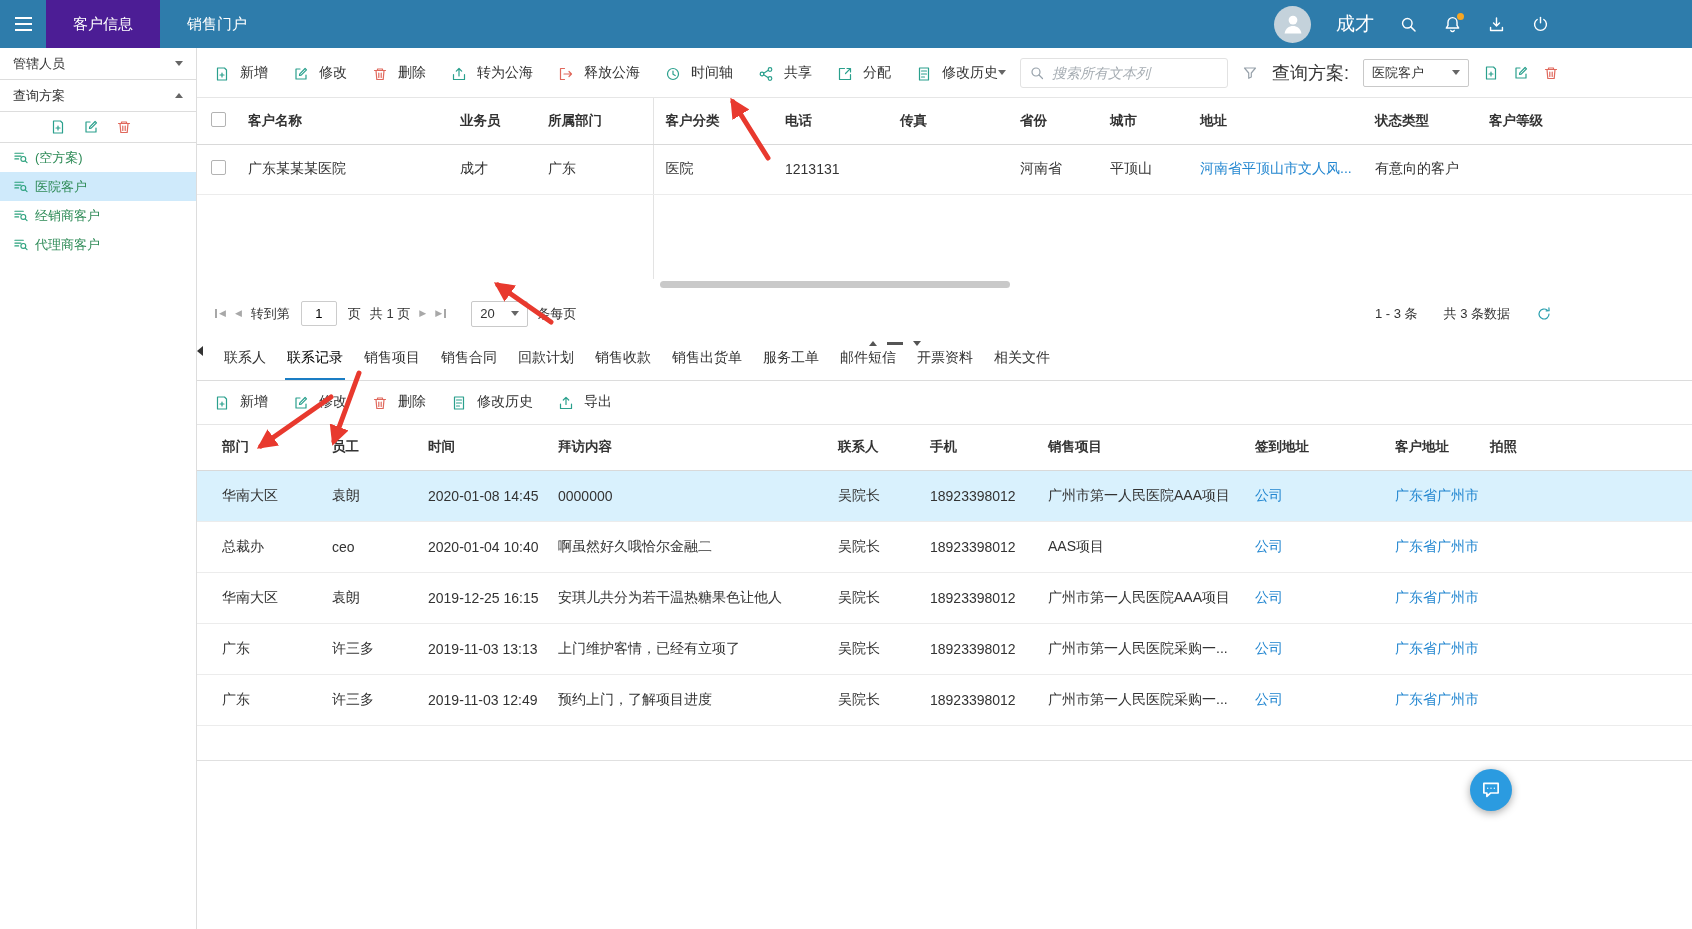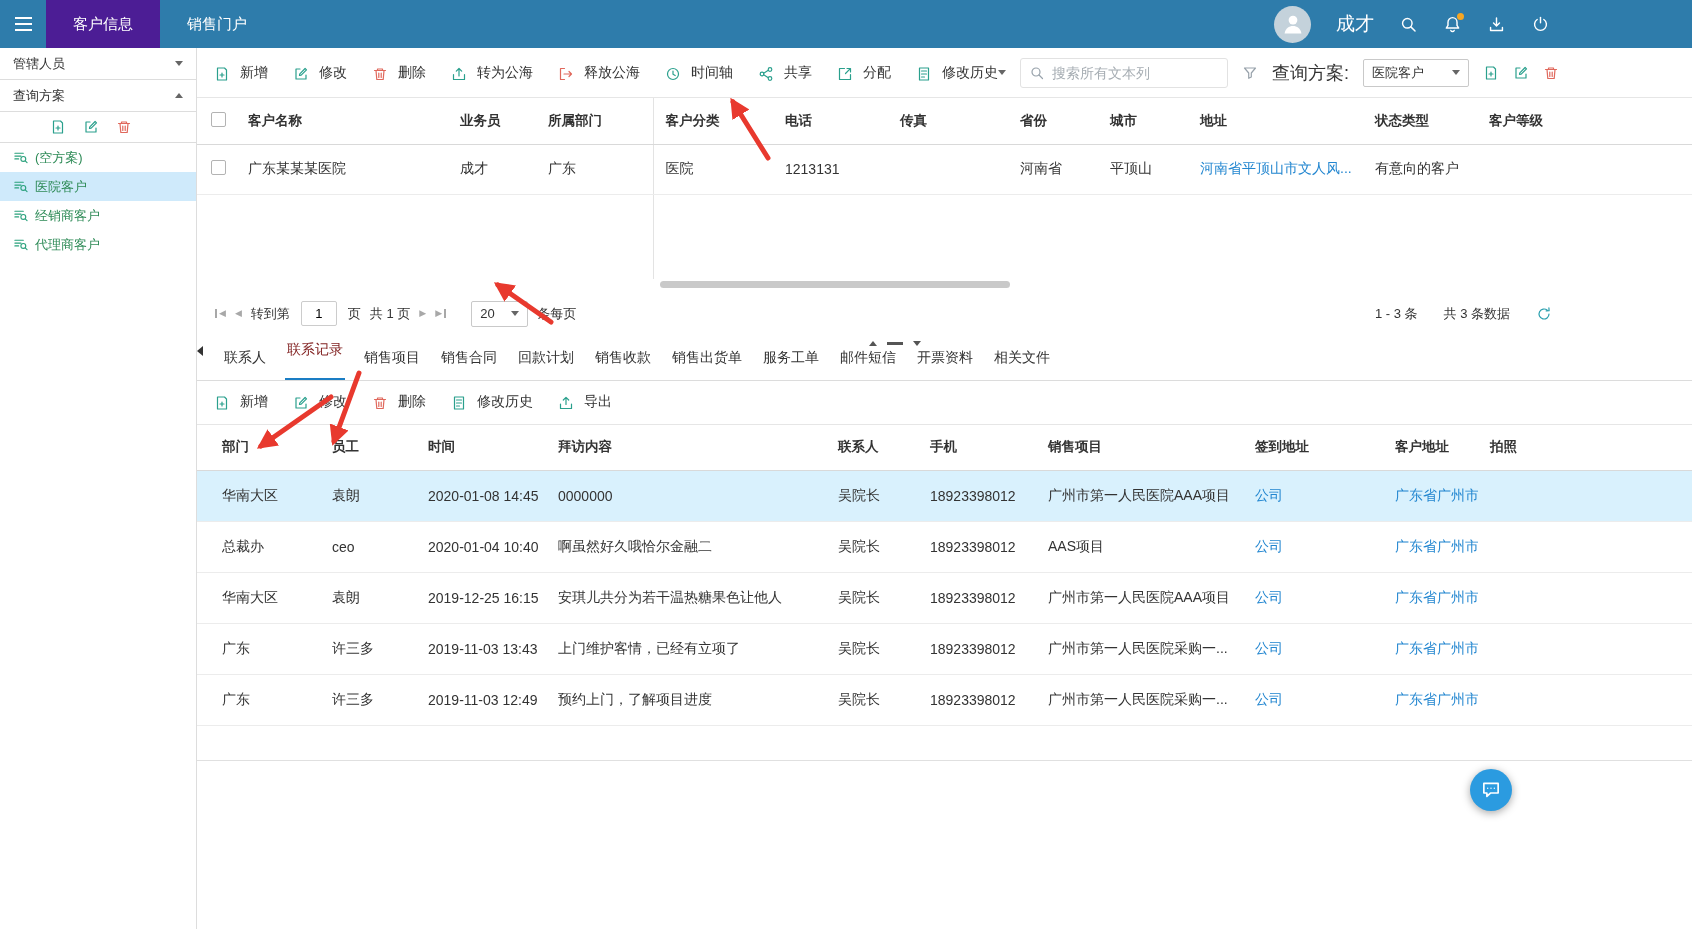--- a/index.html
+++ b/index.html
@@ -38,21 +38,21 @@
   .toolbar { height:50px; display:flex; align-items:center; border-bottom:1px solid #e6e6e6; padding:0 140px 0 17px; }
   .tb-left { display:flex; align-items:center; gap:25px; }
   .tb-right { margin-left:auto; display:flex; align-items:center; gap:14px; }
   .tbtn { display:flex; align-items:flex-end; gap:10px; font-size:14px; cursor:pointer; white-space:nowrap; }
   .ic { width:16px; height:16px; display:inline-flex; flex:0 0 auto; }
   .ic svg { width:100%; height:100%; }
   .teal { color:#2aa08d; }
   .red  { color:#e0685c; }
   .gray { color:#98a2ab; }
   .searchbox { display:flex; align-items:center; gap:7px; width:208px; height:30px; border:1px solid #e2e2e2; border-radius:3px; padding:0 8px; color:#9aa0a6; }
-  .searchbox input { border:none; outline:none; flex:1; min-width:0; font-size:14px; color:#a21caf; background:transparent; }
+  .searchbox input { border:none; outline:none; flex:1; min-width:0; font-size:14px; color:#a21caf; background:transparent;font-style:italic; }
   .searchbox input::placeholder { color:#a6adb3; }
   .schemelabel { font-size:18px; white-space:nowrap; }
   .selbox { display:flex; align-items:center; justify-content:space-between; border:1px solid #c9c9c9; border-radius:2px; height:28px; width:106px; padding:0 8px; font-size:13px; background:#fff; cursor:pointer; }
 
   
   table.grid { border-collapse:collapse; table-layout:fixed; width:100%; background:#fff; }
   .grid th { text-align:left; font-size:13.5px; height:46px; border-bottom:1px solid #d9d9d9; padding:0 0 0 12px; font-weight:bold; white-space:nowrap; overflow:hidden; cursor:pointer; }
   .grid td { font-size:14px; height:50px; border-bottom:1px solid #ececec; padding:0 0 0 12px; white-space:nowrap; overflow:hidden; }
   .contacts td { height:51px; }
   .cbcell { padding-left:14px !important; }
@@ -75,21 +75,21 @@
   .nav-first { border-left:2px solid #a8a8a8; padding-left:2px; }
   .nav-last  { border-right:2px solid #a8a8a8; padding-right:2px; }
   .page-input { width:36px; height:25px; border:1px solid #ccc; border-radius:2px; text-align:center; font-size:13px; margin:0 2px; outline:none; }
   .sizebox { width:57px; height:26px; margin-left:16px; }
   .pager-right { margin-left:auto; display:flex; align-items:center; gap:26px; }
   .refresh { color:#2a9fae; }
 
   
   .tabbar { position:relative; height:44px; border-bottom:1px solid #dcdcdc; display:flex; align-items:flex-end; gap:17px; padding-left:25px; font-size:14px; }
   .dtab { padding:0 2px 13px; cursor:pointer; white-space:nowrap; }
-  .dtab.active { padding-bottom:19px; border-bottom:2px solid #1a7dc4; color:#7f1d1d; }
+  .dtab.active { padding-bottom:11px; border-bottom:2px solid #1a7dc4; color:#000000; }
   .collapse-ctl { position:absolute; left:672px; top:4px; display:flex; align-items:center; gap:10px; }
   .tri-u { width:0; height:0; border-left:4px solid transparent; border-right:4px solid transparent; border-bottom:5px solid #555; cursor:pointer; }
   .tri-dn { width:0; height:0; border-left:4px solid transparent; border-right:4px solid transparent; border-top:5px solid #555; cursor:pointer; }
   .dash { width:16px; height:3px; background:#555; cursor:pointer; }
   .split-arrow { position:absolute; left:0; top:9px; width:0; height:0; border-top:5px solid transparent; border-bottom:5px solid transparent; border-right:6px solid #333; cursor:pointer; }
 
   .dtoolbar { height:44px; display:flex; align-items:center; gap:25px; border-bottom:1px solid #e6e6e6; padding-left:17px; }
   .botfiller { height:35px; border-bottom:1px solid #e0e0e0; }
 
   
@@ -553,21 +553,21 @@
         <td>吴院长</td>
         <td>18923398012</td>
         <td>广州市第一人民医院AAA项目</td>
         <td class="lk">公司</td>
         <td class="lk">广东省广州市...</td>
         <td></td>
       </tr>
       <tr>
         <td class="pad25">广东</td>
         <td>许三多</td>
-        <td>2019-11-03 13:43</td>
+        <td>2019-11-03 13:13</td>
         <td>上门维护客情，已经有立项了</td>
         <td>吴院长</td>
         <td>18923398012</td>
         <td>广州市第一人民医院采购一...</td>
         <td class="lk">公司</td>
         <td class="lk">广东省广州市...</td>
         <td></td>
       </tr>
       <tr>
         <td class="pad25">广东</td>

